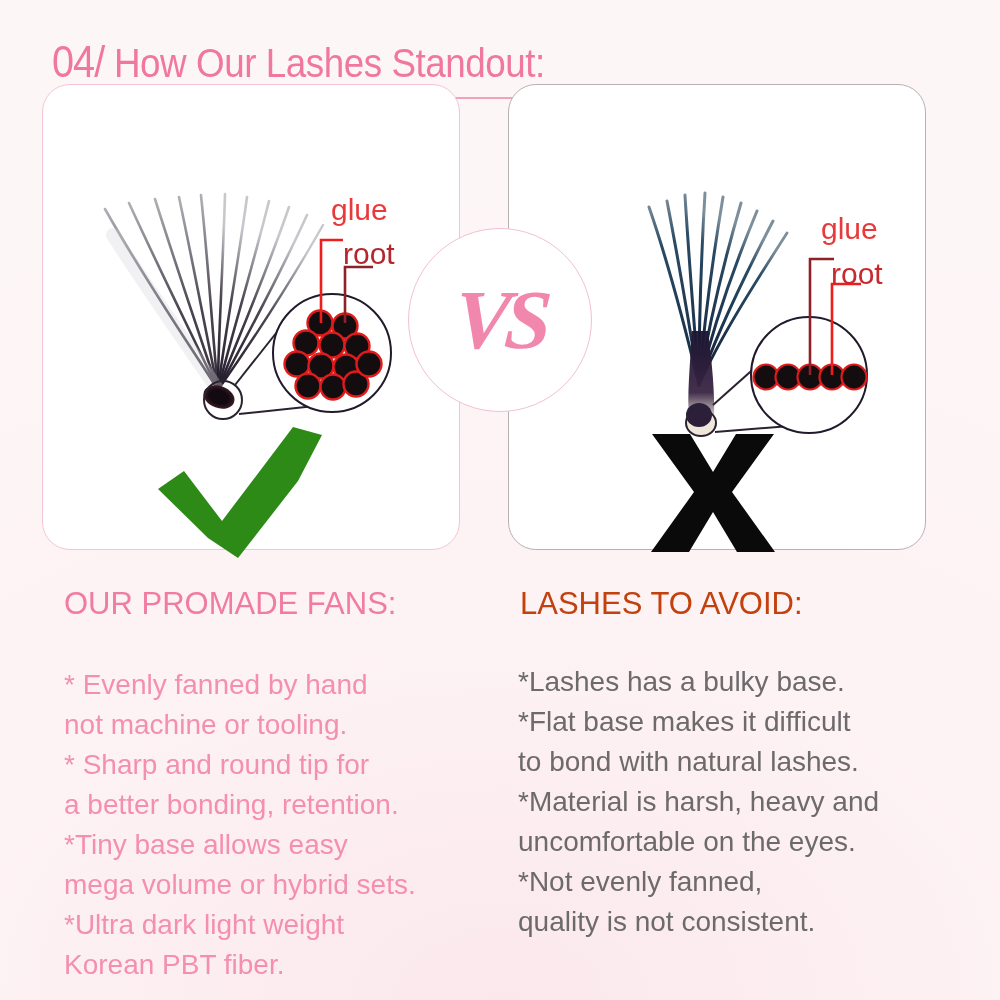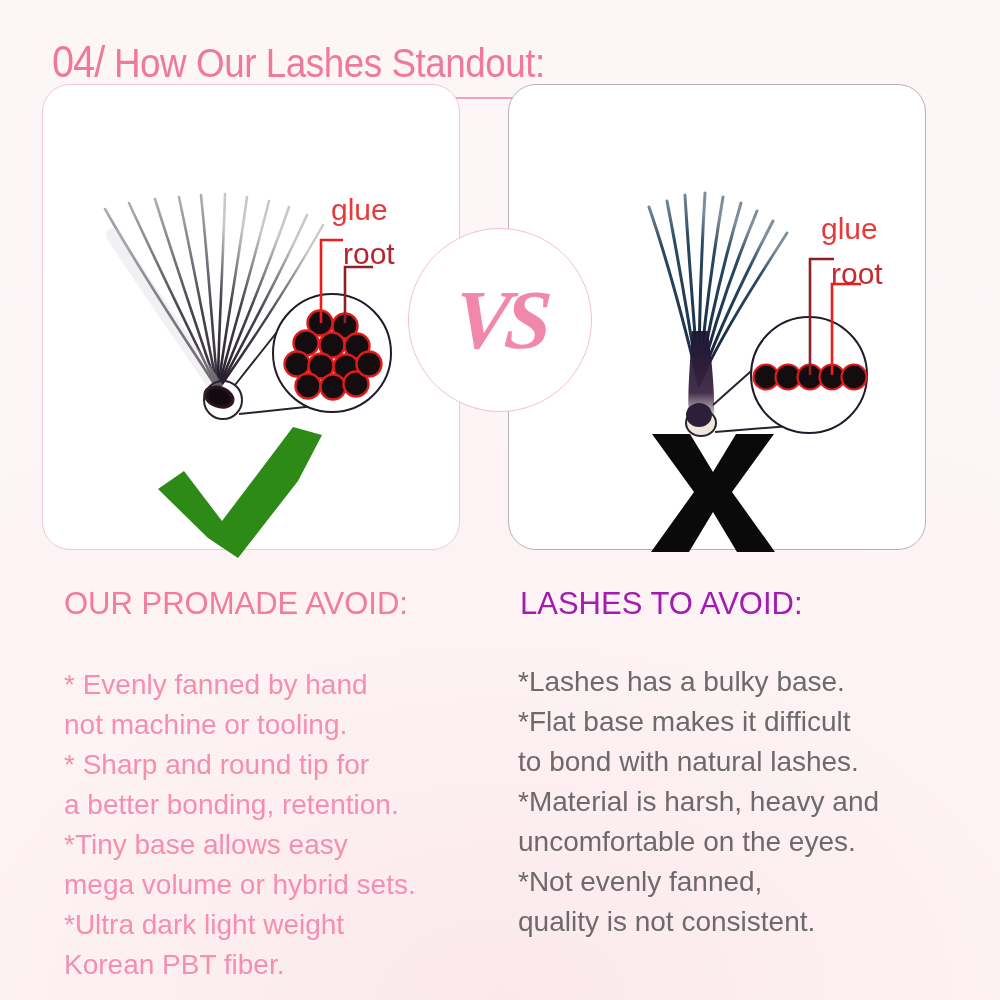--- a/index.html
+++ b/index.html
@@ -52,21 +52,21 @@
   .mark{position:absolute;z-index:30;}
   .check{left:152px;top:425px;}
   .xmark{left:648px;top:432px;}
 
   
   .heading{
     position:absolute;font-size:31px;font-weight:400;letter-spacing:0px;
     white-space:nowrap;
   }
   .heading.left{left:64px;top:586px;color:#f07ca2;}
-  .heading.right{left:520px;top:586px;color:#a21caf;}
+  .heading.right{left:520px;top:586px;color:#c2410c;}
 
   .body{
     position:absolute;font-size:28px;line-height:40px;font-weight:400;
     white-space:pre-line;
   }
   .body.left{left:64px;top:665px;color:#f48fb1;width:420px;}
   .body.right{left:518px;top:662px;color:#6d6a6c;width:440px;}
 
   svg{display:block;overflow:visible;}
 </style>
@@ -216,21 +216,21 @@
       <path d="M6,64 L32,46 L70,96 L141,2 L170,10 L146,56 L86,133 L56,113 Z" fill="#2d8a17"></path>
     </svg>
   </div>
 
   <div class="mark xmark">
     <svg width="130" height="122" viewBox="0 0 130 122">
       <path d="M4,2 L42,2 L65,40 L88,2 L126,2 L84,60 L127,120 L89,120 L65,80 L41,120 L3,120 L46,60 Z" fill="#0a0a0a"></path>
     </svg>
   </div>
 
-  <div class="heading left">OUR PROMADE AVOID:</div>
+  <div class="heading left">OUR PROMADE FANS:</div>
   <div class="heading right">LASHES TO AVOID:</div>
 
   <div class="body left">* Evenly fanned by hand
 not machine or tooling.
 * Sharp and round tip for
 a better bonding, retention.
 *Tiny base allows easy
 mega volume or hybrid sets.
 *Ultra dark light weight
 Korean PBT fiber.</div>

